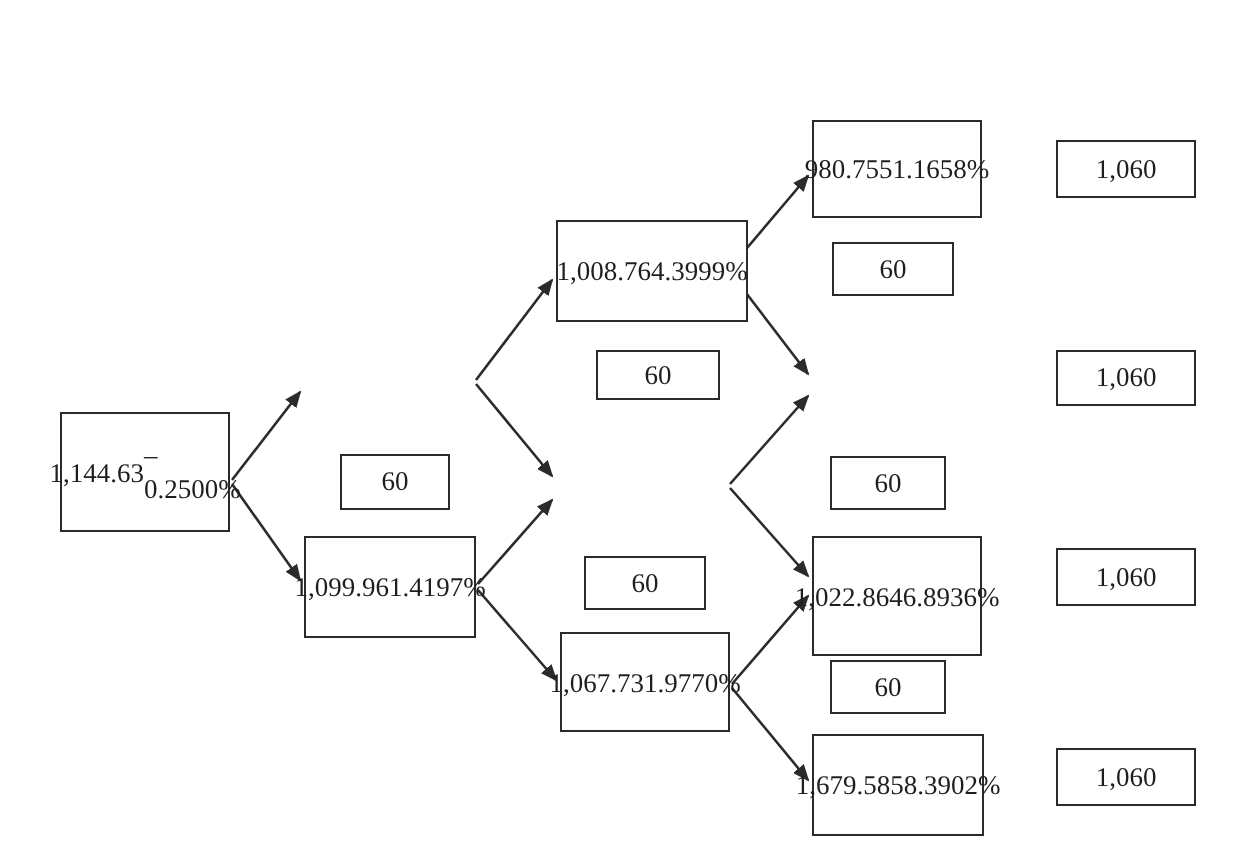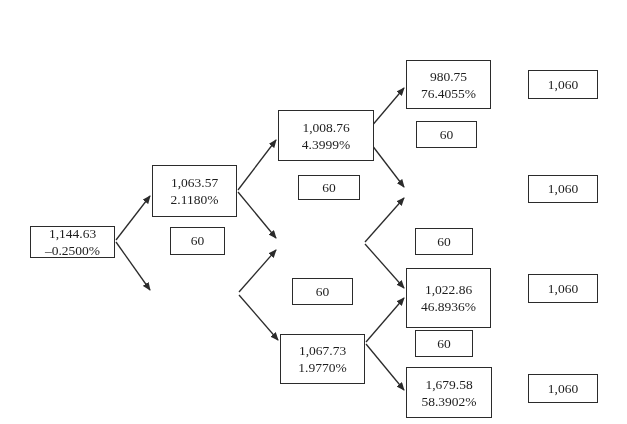--- a/index.html
+++ b/index.html
@@ -9,21 +9,21 @@
     background:#ffffff;
     font-family:"Liberation Serif","DejaVu Serif",serif;
     color:#1e1e1e;
     overflow:hidden;
   }
   #arrows{position:absolute;left:0;top:0;width:627px;height:424px;}
   .node{
     position:absolute;
     border:1.4px solid #2b2b2b;
     background:#ffffff;
-    display:flex;flex-direction:column;
+    display:flex;
     align-items:center;justify-content:center;
     font-size:13.5px;line-height:17px;
     box-sizing:border-box;
   }
   .cash{
     position:absolute;
     border:1.4px solid #2b2b2b;
     background:#ffffff;
     display:flex;align-items:center;justify-content:center;
     font-size:13.5px;
@@ -50,45 +50,45 @@
       <line x1="239" y1="295" x2="278" y2="340"></line>
       <line x1="365" y1="134" x2="404" y2="88"></line>
       <line x1="365" y1="136" x2="404" y2="187"></line>
       <line x1="365" y1="242" x2="404" y2="198"></line>
       <line x1="365" y1="244" x2="404" y2="288"></line>
       <line x1="366" y1="342" x2="404" y2="298"></line>
       <line x1="366" y1="344" x2="404" y2="390"></line>
     </g>
   </svg>
 
-  <div class="node" style="left:30px;top:226px;width:85px;height:32px">
+  <div class="node" style="left:30px;top:206px;width:85px;height:60px">
     <div>1,144.63</div>
     <div>–0.2500%</div>
   </div>
 
-  <div class="node" style="left:152px;top:165px;width:85px;height:52px">
-    <div>1,063.57</div>
-    <div>2.1180%</div>
+  <div class="cash" style="left:170px;top:227px;width:55px;height:28px">60</div>
+  <div class="node" style="left:152px;top:268px;width:86px;height:51px">
+    <div>1,099.96</div>
+    <div>1.4197%</div>
   </div>
-  <div class="cash" style="left:170px;top:227px;width:55px;height:28px">60</div>
 
   <div class="node" style="left:278px;top:110px;width:96px;height:51px">
     <div>1,008.76</div>
     <div>4.3999%</div>
   </div>
   <div class="cash" style="left:298px;top:175px;width:62px;height:25px">60</div>
   <div class="cash" style="left:292px;top:278px;width:61px;height:27px">60</div>
-  <div class="node" style="left:280px;top:334px;width:85px;height:50px">
+  <div class="node" style="left:280px;top:316px;width:85px;height:50px">
     <div>1,067.73</div>
     <div>1.9770%</div>
   </div>
 
   <div class="node" style="left:406px;top:60px;width:85px;height:49px">
     <div>980.75</div>
-    <div>76.4055%</div>
+    <div>51.1658%</div>
   </div>
   <div class="cash" style="left:416px;top:121px;width:61px;height:27px">60</div>
   <div class="cash" style="left:415px;top:228px;width:58px;height:27px">60</div>
   <div class="node" style="left:406px;top:268px;width:85px;height:60px">
     <div>1,022.86</div>
     <div>46.8936%</div>
   </div>
   <div class="cash" style="left:415px;top:330px;width:58px;height:27px">60</div>
   <div class="node" style="left:406px;top:367px;width:86px;height:51px">
     <div>1,679.58</div>

